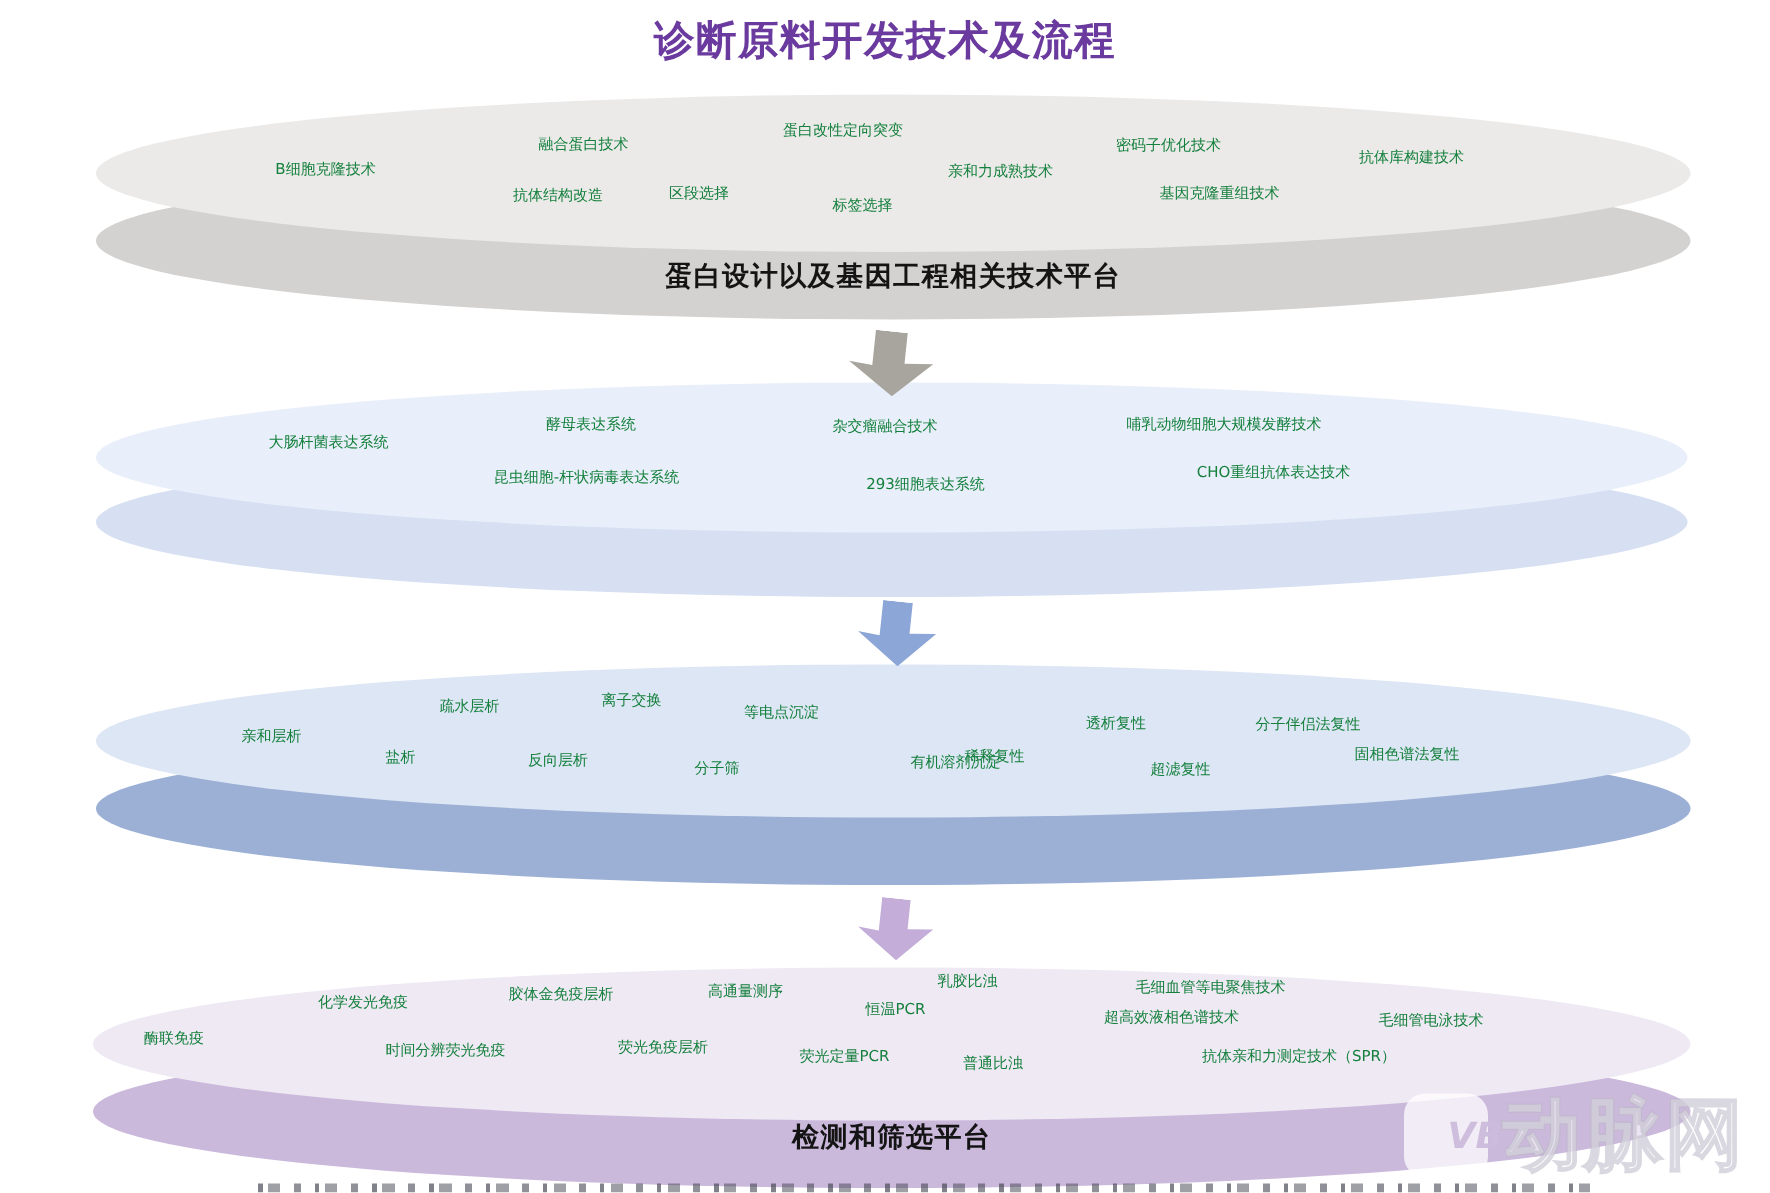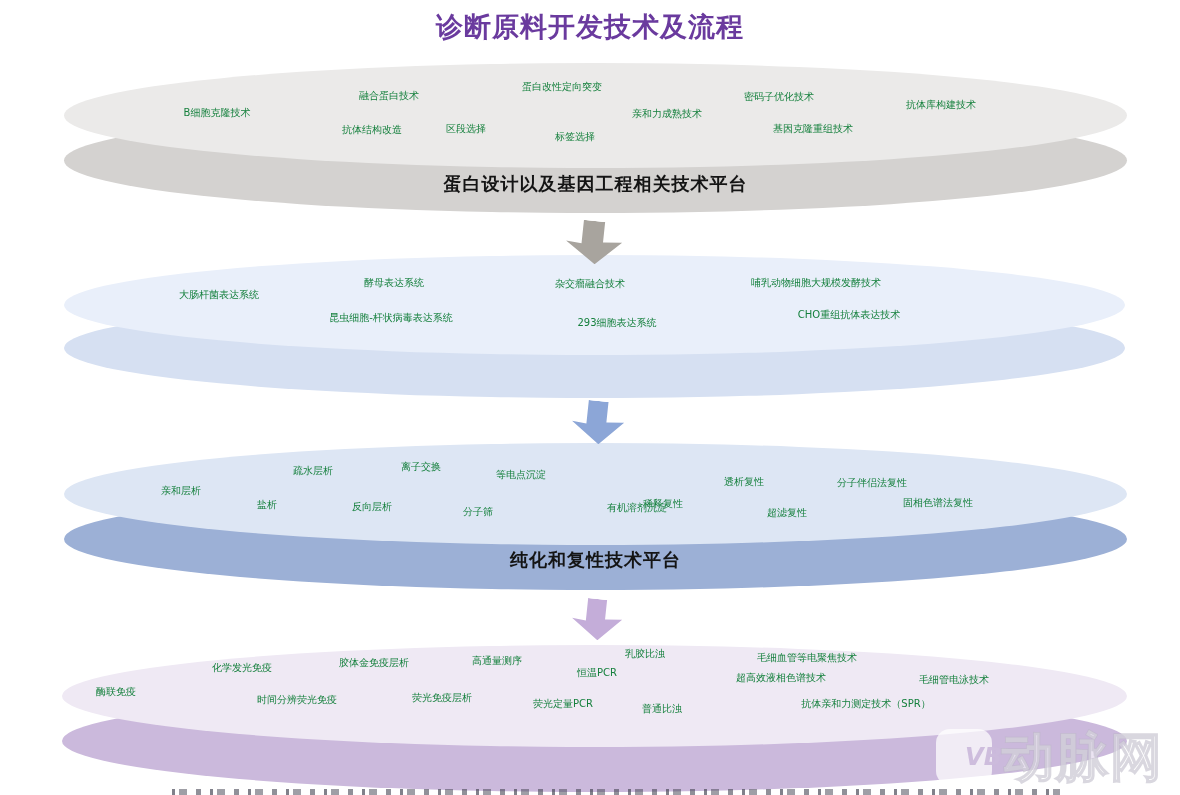--- a/index.html
+++ b/index.html
@@ -100,39 +100,39 @@
       <span class="tech-item" style="left: 457px; top: 32px;">等电点沉淀</span>
       <span class="tech-item" style="left: 599px; top: 21px; margin-top: 40px;">稀释复性</span>
       <span class="tech-item" style="left: 680px; top: 39px;">透析复性</span>
       <span class="tech-item" style="left: 792px; top: 40px; margin-left: 16px;">分子伴侣法复性</span>
       <span class="tech-item" style="left: 203px; top: 62px;">盐析</span>
       <span class="tech-item" style="left: 308px; top: 64px;">反向层析</span>
       <span class="tech-item" style="left: 414px; top: 69px;">分子筛</span>
       <span class="tech-item" style="left: 573px; top: 65px;">有机溶剂沉淀</span>
       <span class="tech-item" style="left: 723px; top: 70px;">超滤复性</span>
       <span class="tech-item" style="left: 874px; top: 60px;">固相色谱法复性</span>
-      <div class="disk-label" style="top: 117px;">纯化和复性技术平台</div>
     </div>
     <div class="disk" style="left: 62px; top: 645px; width: 1065px; height: 147px;">
       <div class="disk-side" style="top: 45px; height: 102px; background: rgb(203, 185, 220);"></div>
       <div class="disk-top" style="top: 0px; height: 102px; background: rgb(239, 233, 244);"></div>
       <span class="tech-item" style="left: 54px; top: 47px;">酶联免疫</span>
       <span class="tech-item" style="left: 180px; top: 23px;">化学发光免疫</span>
       <span class="tech-item" style="left: 312px; top: 18px;">胶体金免疫层析</span>
       <span class="tech-item" style="left: 435px; top: 16px;">高通量测序</span>
       <span class="tech-item" style="left: 535px; top: 28px;">恒温PCR</span>
       <span class="tech-item" style="left: 583px; top: 9px;">乳胶比浊</span>
       <span class="tech-item" style="left: 745px; top: 13px;">毛细血管等电聚焦技术</span>
       <span class="tech-item" style="left: 683px; top: 33px; margin-left: 36px;">超高效液相色谱技术</span>
       <span class="tech-item" style="left: 892px; top: 35px; text-align: center;">毛细管电泳技术</span>
       <span class="tech-item" style="left: 235px; top: 55px;">时间分辨荧光免疫</span>
       <span class="tech-item" style="left: 380px; top: 53px;">荧光免疫层析</span>
       <span class="tech-item" style="left: 501px; top: 59px;">荧光定量PCR</span>
       <span class="tech-item" style="left: 600px; top: 64px;">普通比浊</span>
       <span class="tech-item" style="left: 804px; top: 59px;">抗体亲和力测定技术（SPR）</span>
+      <div class="disk-label" style="top: 113px;">检测和筛选平台</div>
     </div>
   </div>
 <div id="arrows">
     <div class="arrow" style="left: 566px; top: 221px; width: 56px; height: 43px; background: rgb(168, 164, 158);"></div>
     <div class="arrow" style="left: 572px; top: 401px; width: 52px; height: 43px; background: rgb(140, 166, 215);"></div>
     <div class="arrow" style="left: 572px; top: 599px; width: 50px; height: 41px; background: rgb(196, 173, 217);"></div>
   </div>
 
 <div class="watermark">
   <div class="wm-logo">VB</div>

